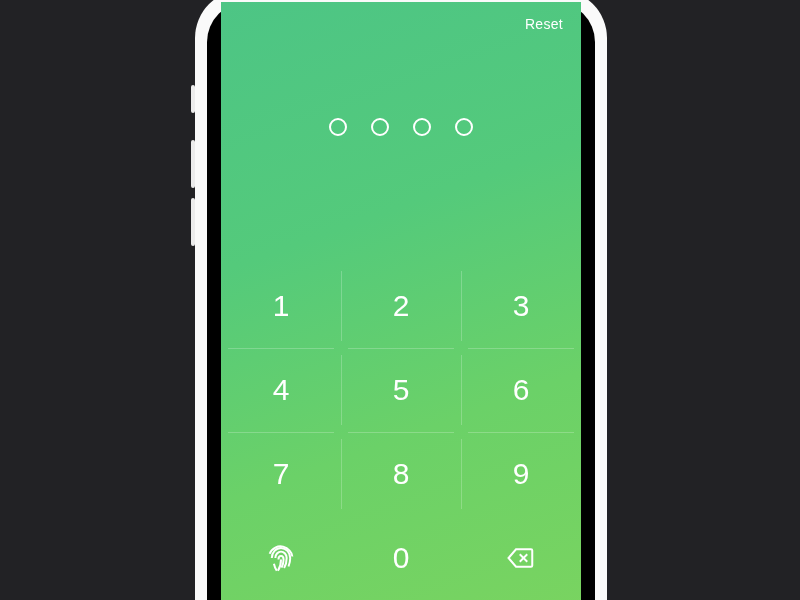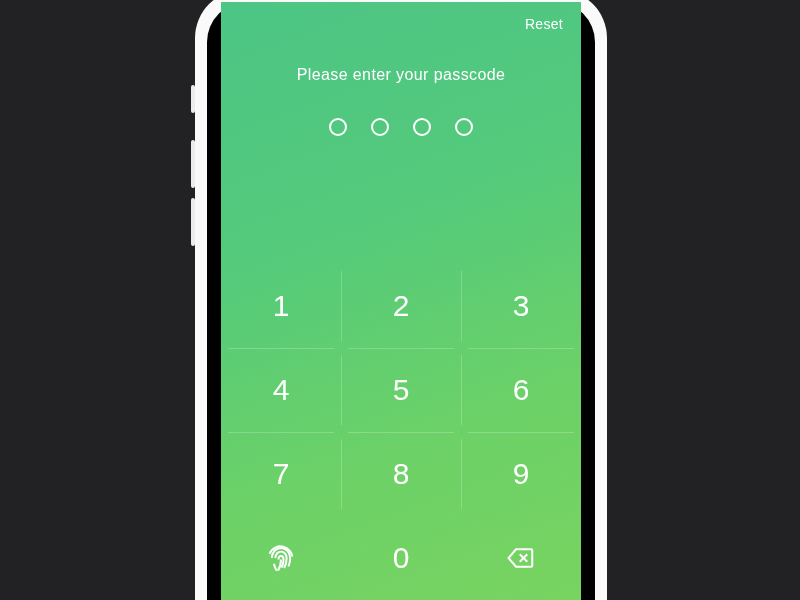--- a/index.html
+++ b/index.html
@@ -151,21 +151,20 @@
 <div class="phone">
   <div class="side-button sb1"></div>
   <div class="side-button sb2"></div>
   <div class="side-button sb3"></div>
 
   <div class="bezel">
     <div class="screen">
 
       <div class="reset">Reset</div>
 
-      <div class="prompt">Please enter your passcode</div>
 
       <div class="dots">
         <span class="dot"></span>
         <span class="dot"></span>
         <span class="dot"></span>
         <span class="dot"></span>
       </div>
 
       <div class="keypad">
         <div class="key">1</div>

